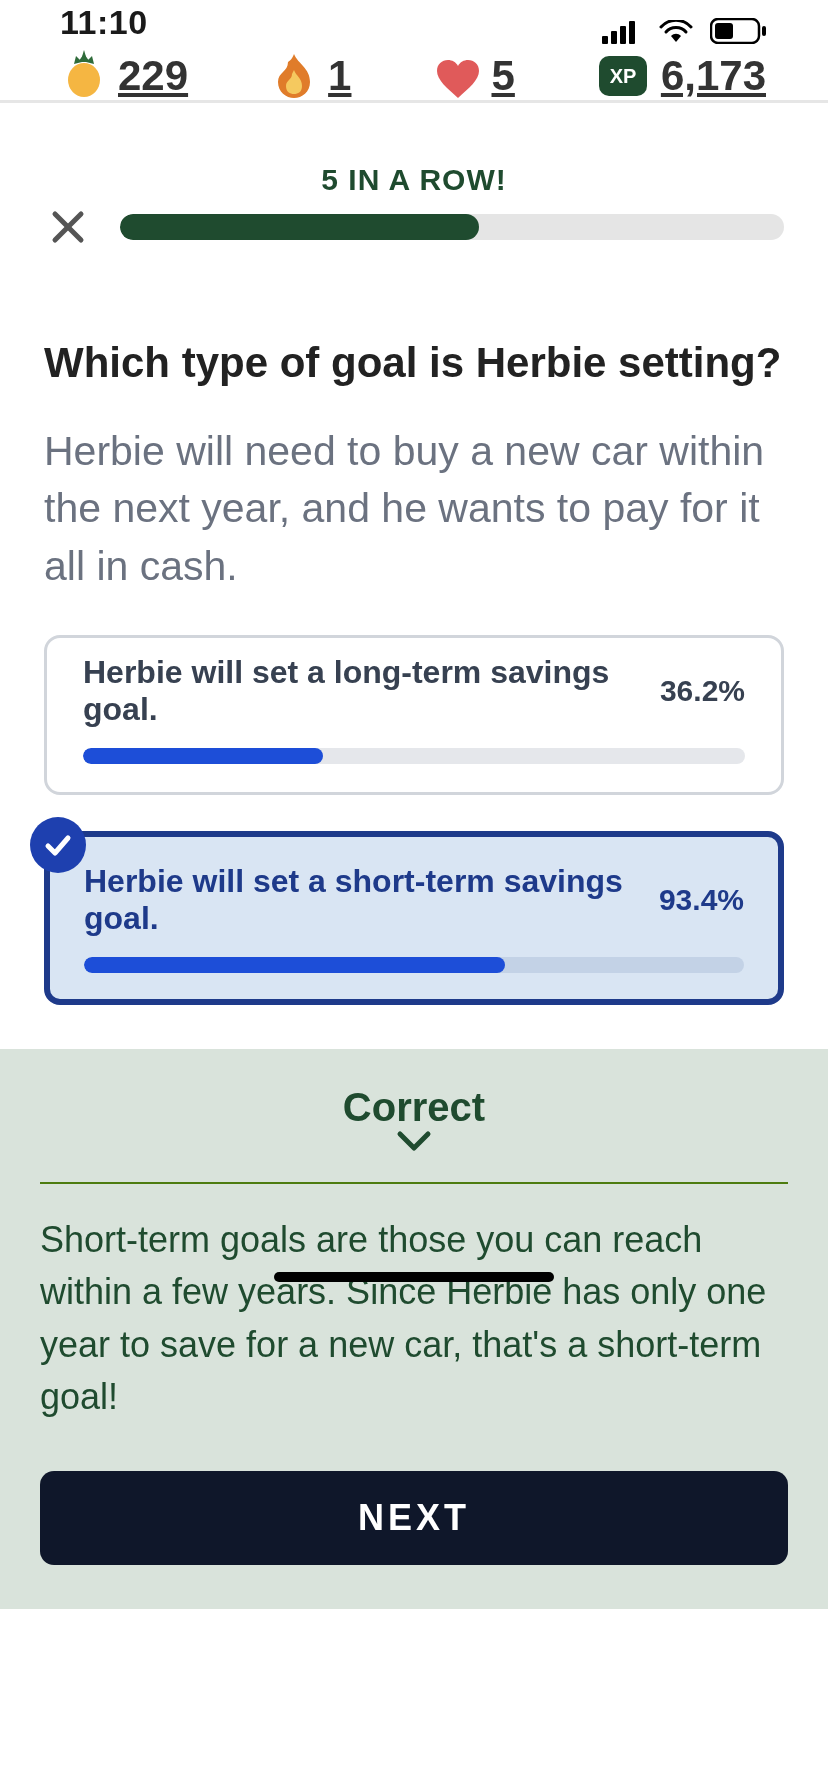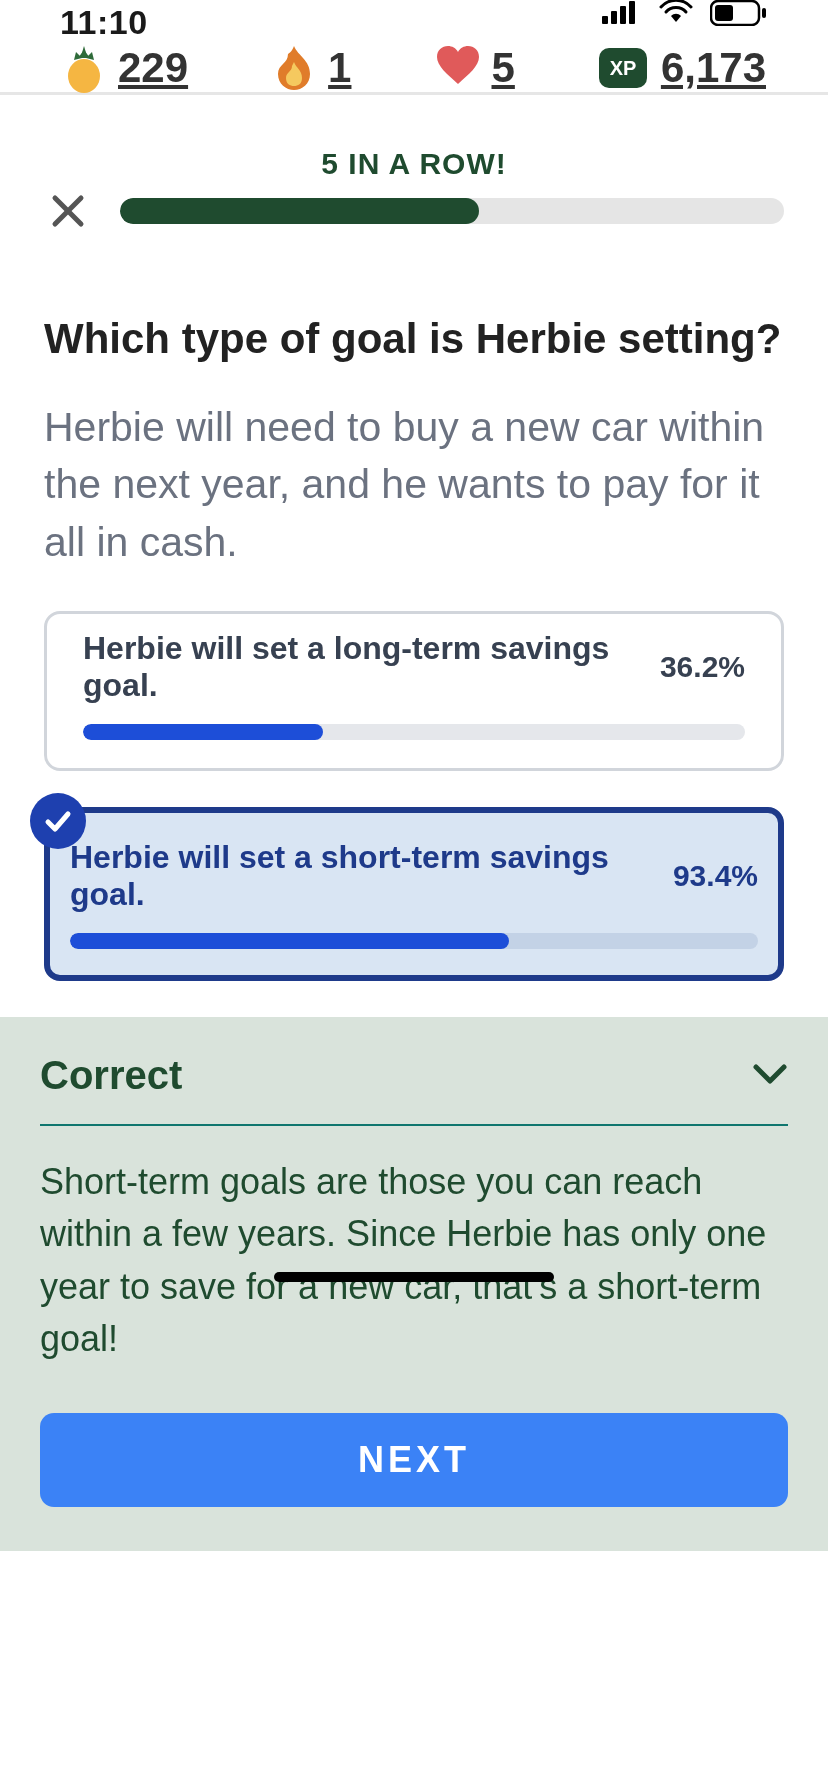--- a/index.html
+++ b/index.html
@@ -1,60 +1,60 @@
 <!DOCTYPE html>
 <html><head>
 <meta charset="utf-8">
 <style>
   * { box-sizing: border-box; margin: 0; padding: 0; }
   html, body { width: 828px; height: 1792px; font-family: -apple-system, "Helvetica Neue", Arial, sans-serif; background: #fff; color: #1a1a1a; }
-  .screen { width: 828px; height: 1296px; display: flex; flex-direction: column; position: relative; }
+  .screen { width: 828px; height: 1296px; display: flex; flex-direction: column; position: relative; gap: 8px; }
 
   
   .status-bar { height: 90px; display: flex; align-items: center; justify-content: space-between; padding: 0 60px 0 60px; }
   .status-time { font-size: 34px; font-weight: 700; letter-spacing: 0.5px; }
   .status-icons { display: flex; align-items: center; gap: 12px; }
 
   
   .stats-row { height: 140px; display: flex; align-items: center; justify-content: space-between; padding: 0 62px; border-bottom: 3px solid #e6e6e6; }
   .stat { display: flex; align-items: center; gap: 12px; }
   .stat-val { font-size: 42px; font-weight: 700; color: #333; text-decoration: underline; }
-  .icon-box { width: 44px; height: 44px; display:flex; align-items:flex-start; justify-content:center; }
+  .icon-box { width: 44px; height: 44px; display:flex; align-items:flex-end; justify-content:center; }
 
   
   .progress-wrap { padding: 52px 44px 20px 44px; }
   .streak-label { text-align: center; font-size: 30px; font-weight: 700; color: #1f4b2f; letter-spacing: 1px; margin-bottom: 6px; }
   .progress-row { display: flex; align-items: center; gap: 28px; }
   .close-x { width: 48px; height: 48px; display:flex; align-items:center; justify-content:center; color:#555; }
   .progress-bar { flex: 1; height: 26px; background: #e5e5e5; border-radius: 14px; overflow: hidden; }
   .progress-fill { height: 100%; background: #1f4b2f; border-radius: 14px; width: 54%; }
 
   
   .content { padding: 60px 44px 0 44px; flex: 1; }
   .question-title { font-size: 42px; font-weight: 700; color: #222; margin-bottom: 36px; }
   .question-body { font-size: 41px; line-height: 1.4; color: #6b7280; margin-bottom: 40px; }
 
   .answer-card { position: relative; border: 3px solid #d1d5db; border-radius: 16px; padding: 16px 36px 28px 36px; margin-bottom: 36px; background: #fff; }
-  .answer-card.selected { border: 6px solid #1e3a8a; background: #d9e5f3; padding: 26px 20px; }
+  .answer-card.selected { border: 6px solid #1e3a8a; background: #d9e5f3; padding: 26px 34px; }
   .answer-row { display: flex; align-items: center; justify-content: space-between; gap: 20px; margin-bottom: 20px; }
   .answer-text { font-size: 32px; font-weight: 600; color: #374151; }
   .answer-card.selected .answer-text { color: #1e3a8a; }
   .answer-pct { font-size: 30px; font-weight: 700; color: #374151; }
   .answer-card.selected .answer-pct { color: #1e3a8a; }
   .answer-bar { height: 16px; background: #e5e7eb; border-radius: 10px; overflow: hidden; }
   .answer-card.selected .answer-bar { background: #c3d2e6; }
   .answer-fill { height: 100%; background: #1d4ed8; border-radius: 10px; }
   .check-badge { position: absolute; top: -20px; left: -20px; width: 56px; height: 56px; background: #1e40af; border-radius: 50%; display:flex; align-items:center; justify-content:center; }
 
   
   .feedback { background: #d9e3db; padding: 36px 40px 44px 40px; }
-  .feedback-head { display: flex; align-items: center; justify-content: space-between; padding-bottom: 26px; border-bottom: 2px solid #0f766e; margin-bottom: 30px; }
+  .feedback-head { display: flex; align-items: center; justify-content: space-between; padding-bottom: 26px; border-bottom: 2px solid #4d7c0f; margin-bottom: 30px; flex-direction: column; }
   .feedback-title { font-size: 40px; font-weight: 700; color: #1f4b2f; }
   .feedback-body { font-size: 36px; line-height: 1.45; color: #1f4b2f; margin-bottom: 48px; }
-  .next-btn { width: 100%; height: 94px; background: #3b82f6; color: #fff; border-radius: 14px; font-size: 36px; font-weight: 700; letter-spacing: 4px; display:flex; align-items:center; justify-content:center; border: none; }
+  .next-btn { width: 100%; height: 94px; background: #0f172a; color: #fff; border-radius: 14px; font-size: 36px; font-weight: 700; letter-spacing: 4px; display:flex; align-items:center; justify-content:center; border: none; }
 
   .home-indicator { position: absolute; bottom: 14px; left: 50%; transform: translateX(-50%); width: 280px; height: 10px; background: #000; border-radius: 6px; }
 </style>
 </head>
 <body>
 
 <div class="screen">
 
   <div class="status-bar">
     <div class="status-time">11:10</div>

